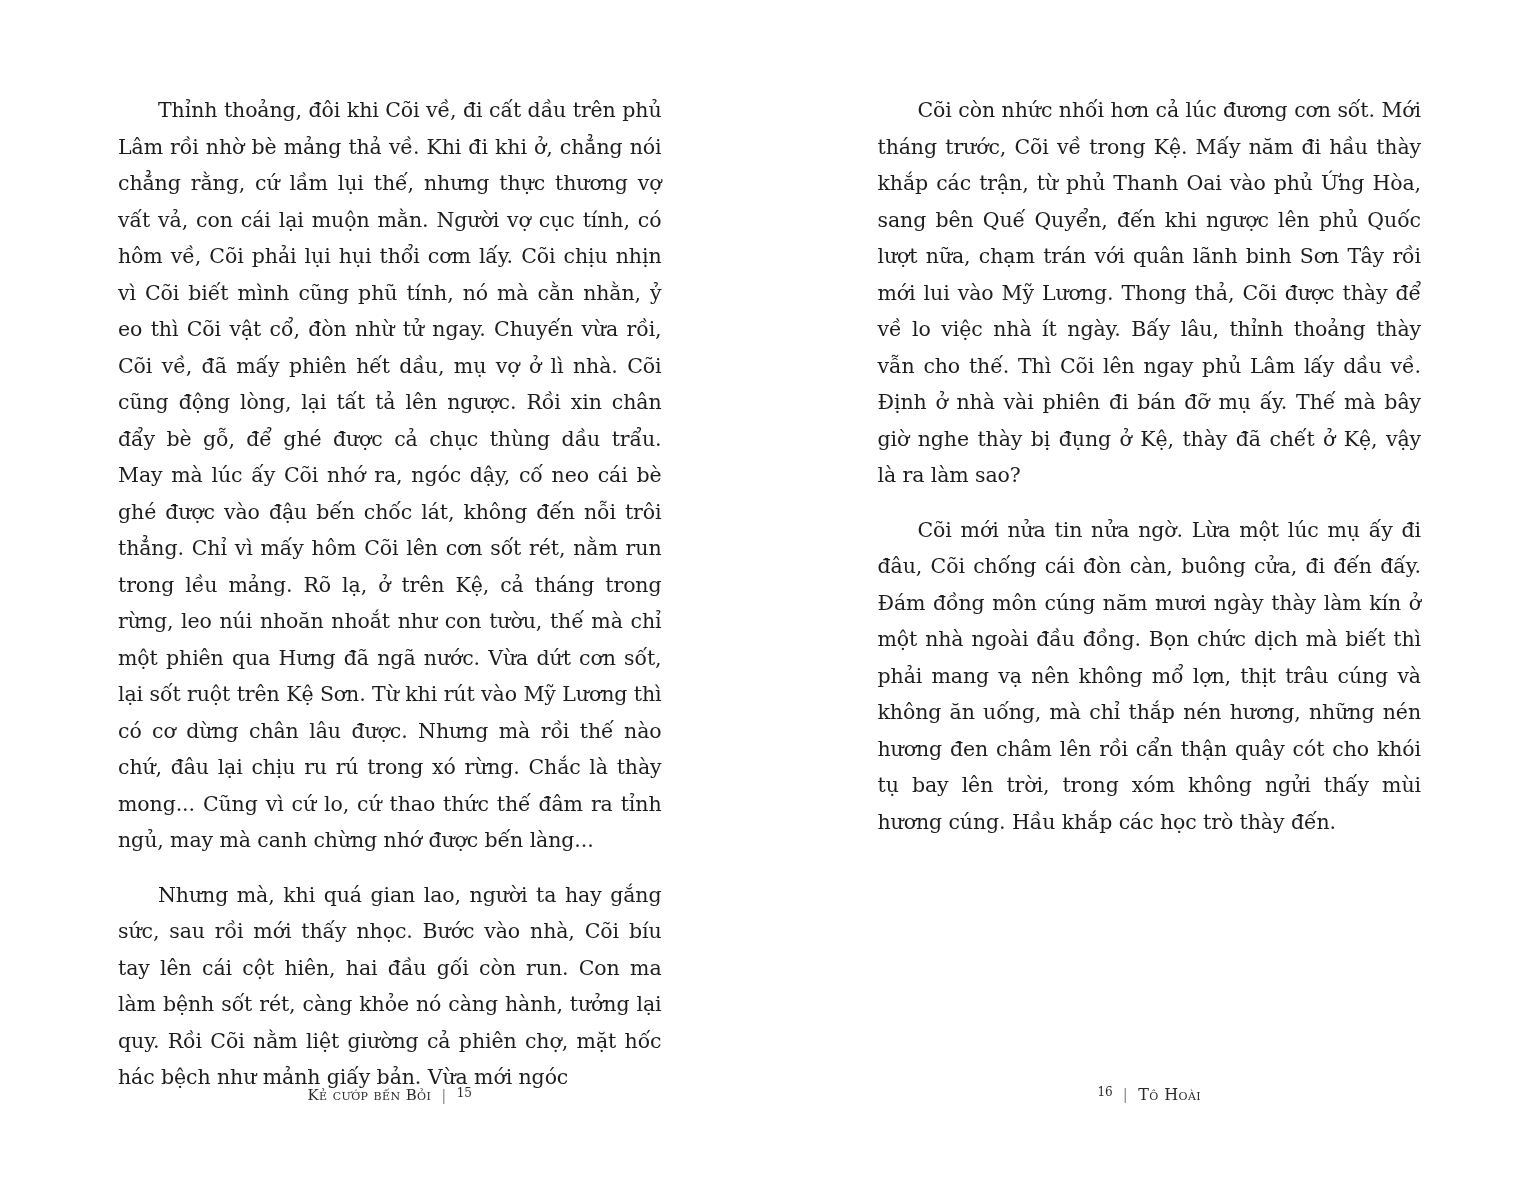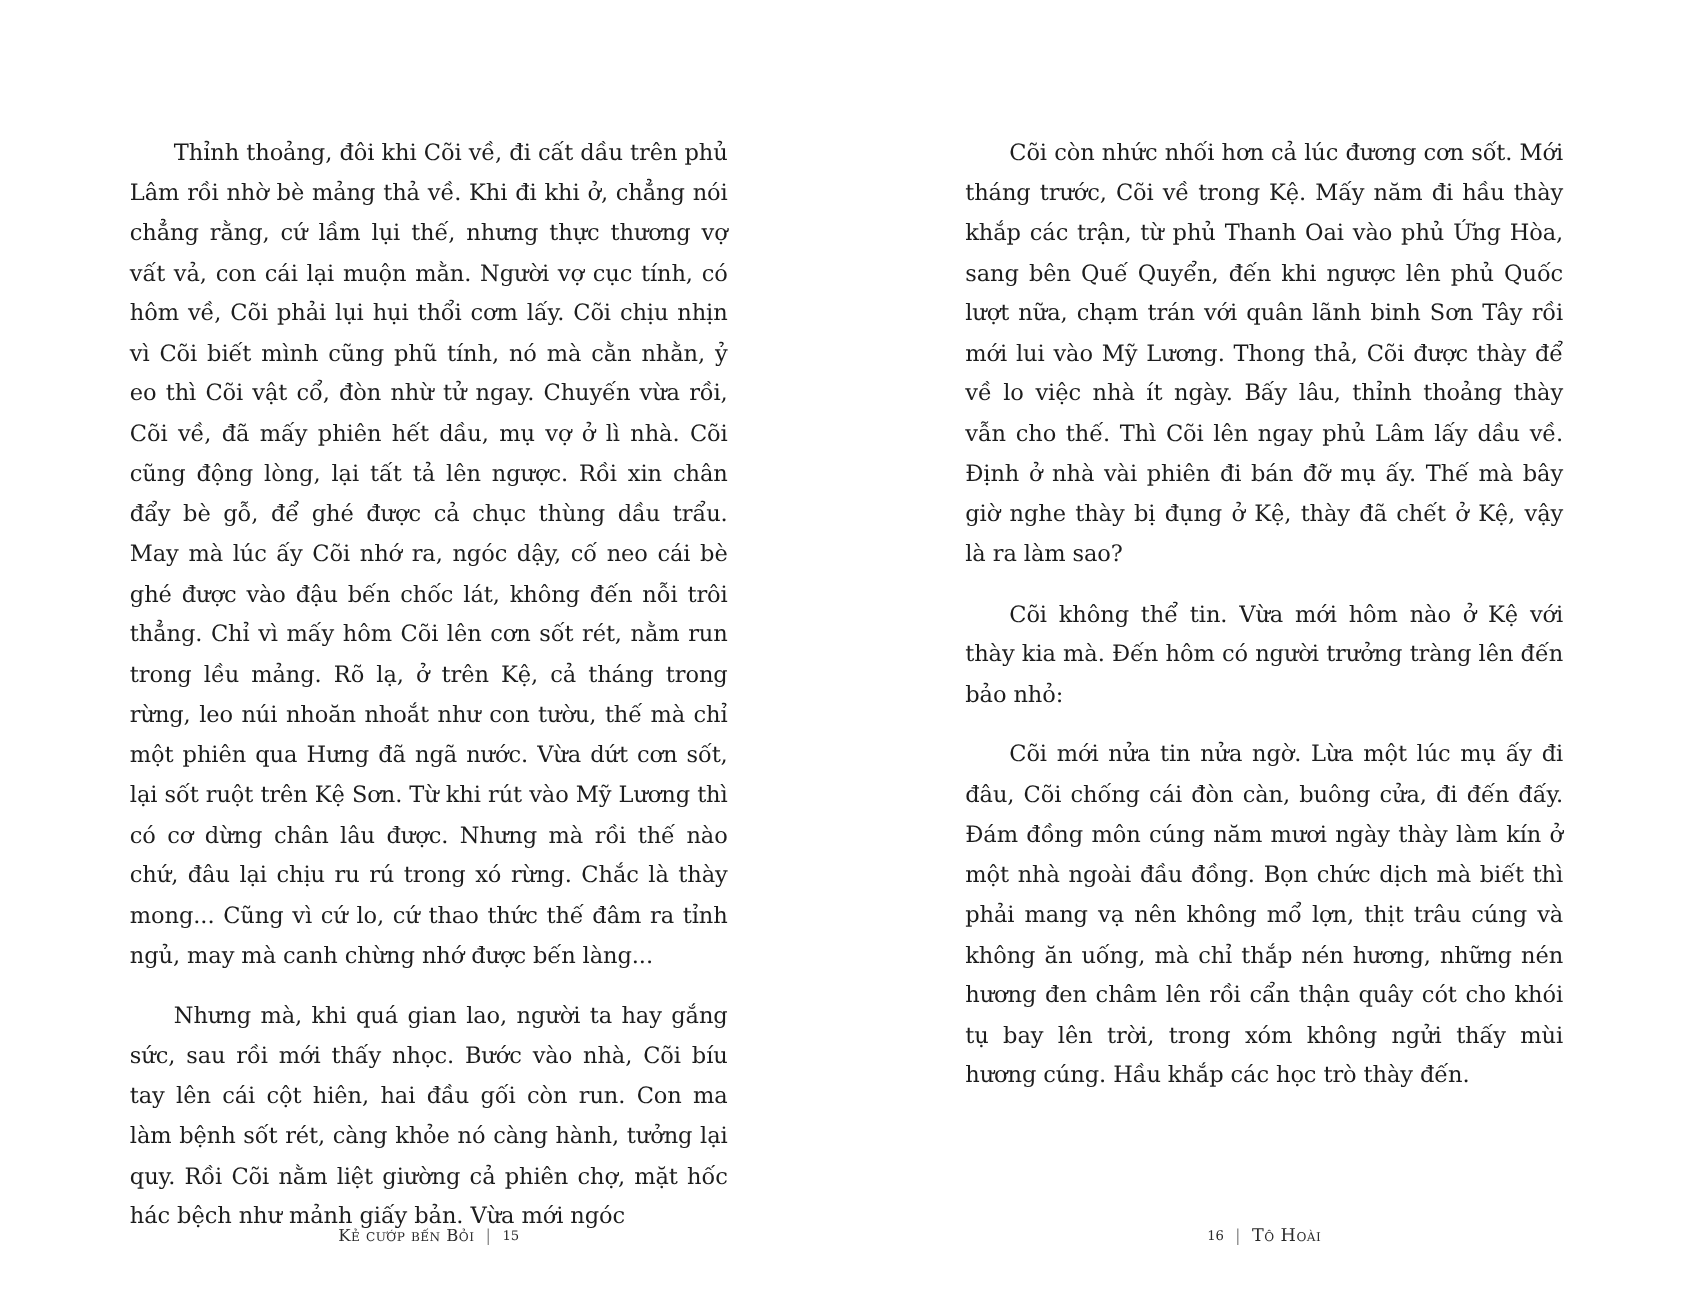--- a/index.html
+++ b/index.html
@@ -13,21 +13,20 @@
     font-family: "Liberation Serif", serif;
     color: #1a1a1a;
   }
   .spread {
     position: relative;
     width: 1539px;
     height: 874px;
     display: flex;
     box-sizing: border-box;
     padding: 92px 118px 0 118px;
-    margin-top: 28px;
   }
   .page {
     position: relative;
     width: 50%;
     box-sizing: border-box;
     height: 1000px;
   }
   .page-left {
     padding-right: 108px;
   }
@@ -54,21 +53,20 @@
   }
   .folio {
     position: absolute;
     bottom: -12px;
     font-family: "DejaVu Serif", "Liberation Serif", serif;
     font-size: 14px;
     color: #2a2a2a;
     letter-spacing: 0.4px;
     white-space: nowrap;
     display: flex;
-    align-items: center;
     gap: 10px;
   }
   .folio-left {
     left: 50%;
     transform: translateX(-50%);
     margin-left: -54px;
   }
   .folio-right {
     left: 50%;
     transform: translateX(-50%);
@@ -104,21 +102,20 @@
     <div class="folio folio-left">
       <span class="book">Kẻ cướp bến Bỏi</span>
       <span class="sep">|</span>
       <span class="num">15</span>
     </div>
   </div>
 
   <div class="page page-right">
     <div class="body-text">
       <p>Cõi còn nhức nhối hơn cả lúc đương cơn sốt. Mới tháng trước, Cõi về trong Kệ. Mấy năm đi hầu thày khắp các trận, từ phủ Thanh Oai vào phủ Ứng Hòa, sang bên Quế Quyển, đến khi ngược lên phủ Quốc lượt nữa, chạm trán với quân lãnh binh Sơn Tây rồi mới lui vào Mỹ Lương. Thong thả, Cõi được thày để về lo việc nhà ít ngày. Bấy lâu, thỉnh thoảng thày vẫn cho thế. Thì Cõi lên ngay phủ Lâm lấy dầu về. Định ở nhà vài phiên đi bán đỡ mụ ấy. Thế mà bây giờ nghe thày bị đụng ở Kệ, thày đã chết ở Kệ, vậy là ra làm sao?</p>
-      <p>Cõi không thể tin. Vừa mới hôm nào ở Kệ với thày kia mà. Đến hôm có người trưởng tràng lên đến bảo nhỏ:</p>
       <p>Cõi mới nửa tin nửa ngờ. Lừa một lúc mụ ấy đi đâu, Cõi chống cái đòn càn, buông cửa, đi đến đấy. Đám đồng môn cúng năm mươi ngày thày làm kín ở một nhà ngoài đầu đồng. Bọn chức dịch mà biết thì phải mang vạ nên không mổ lợn, thịt trâu cúng và không ăn uống, mà chỉ thắp nén hương, những nén hương đen châm lên rồi cẩn thận quây cót cho khói tụ bay lên trời, trong xóm không ngửi thấy mùi hương cúng. Hầu khắp các học trò thày đến.</p>
     </div>
     <div class="folio folio-right">
       <span class="num">16</span>
       <span class="sep">|</span>
       <span class="author">Tô Hoài</span>
     </div>
   </div>
 
 </div>

